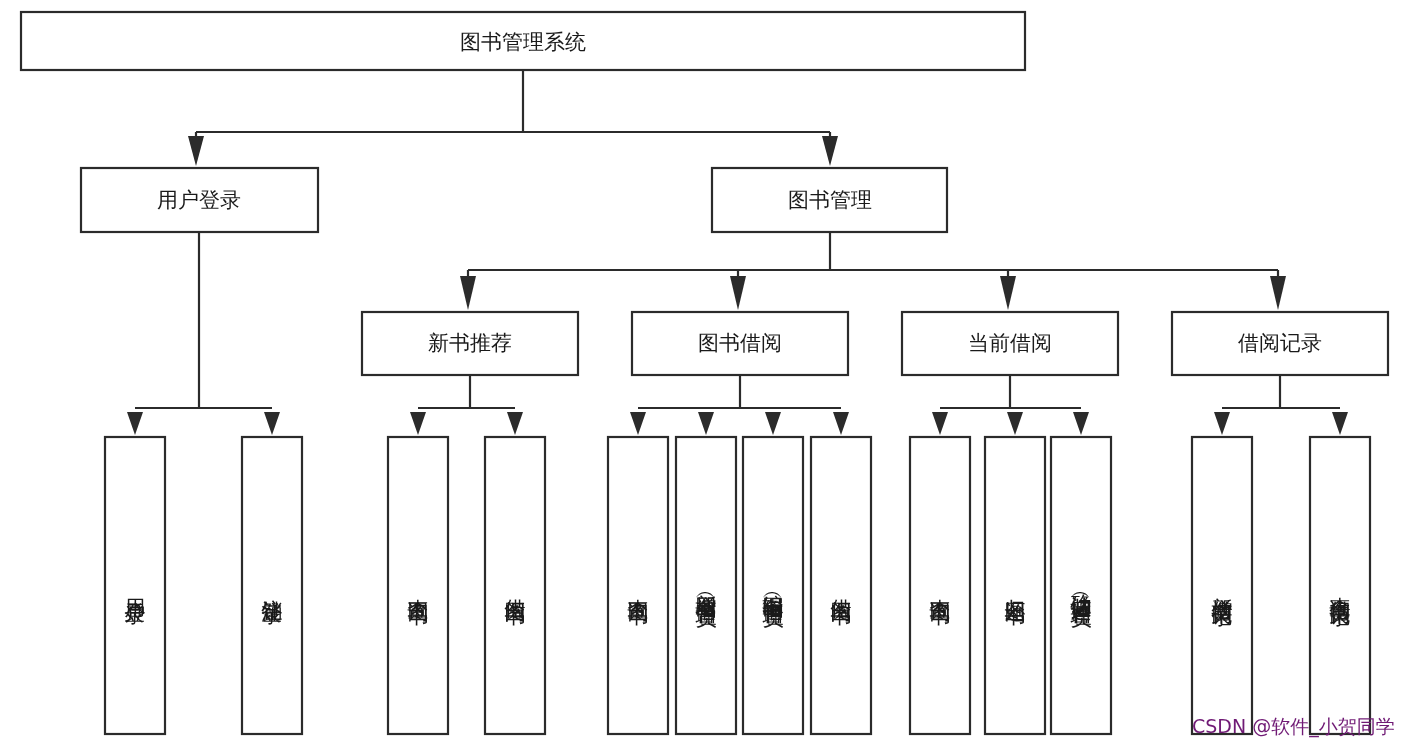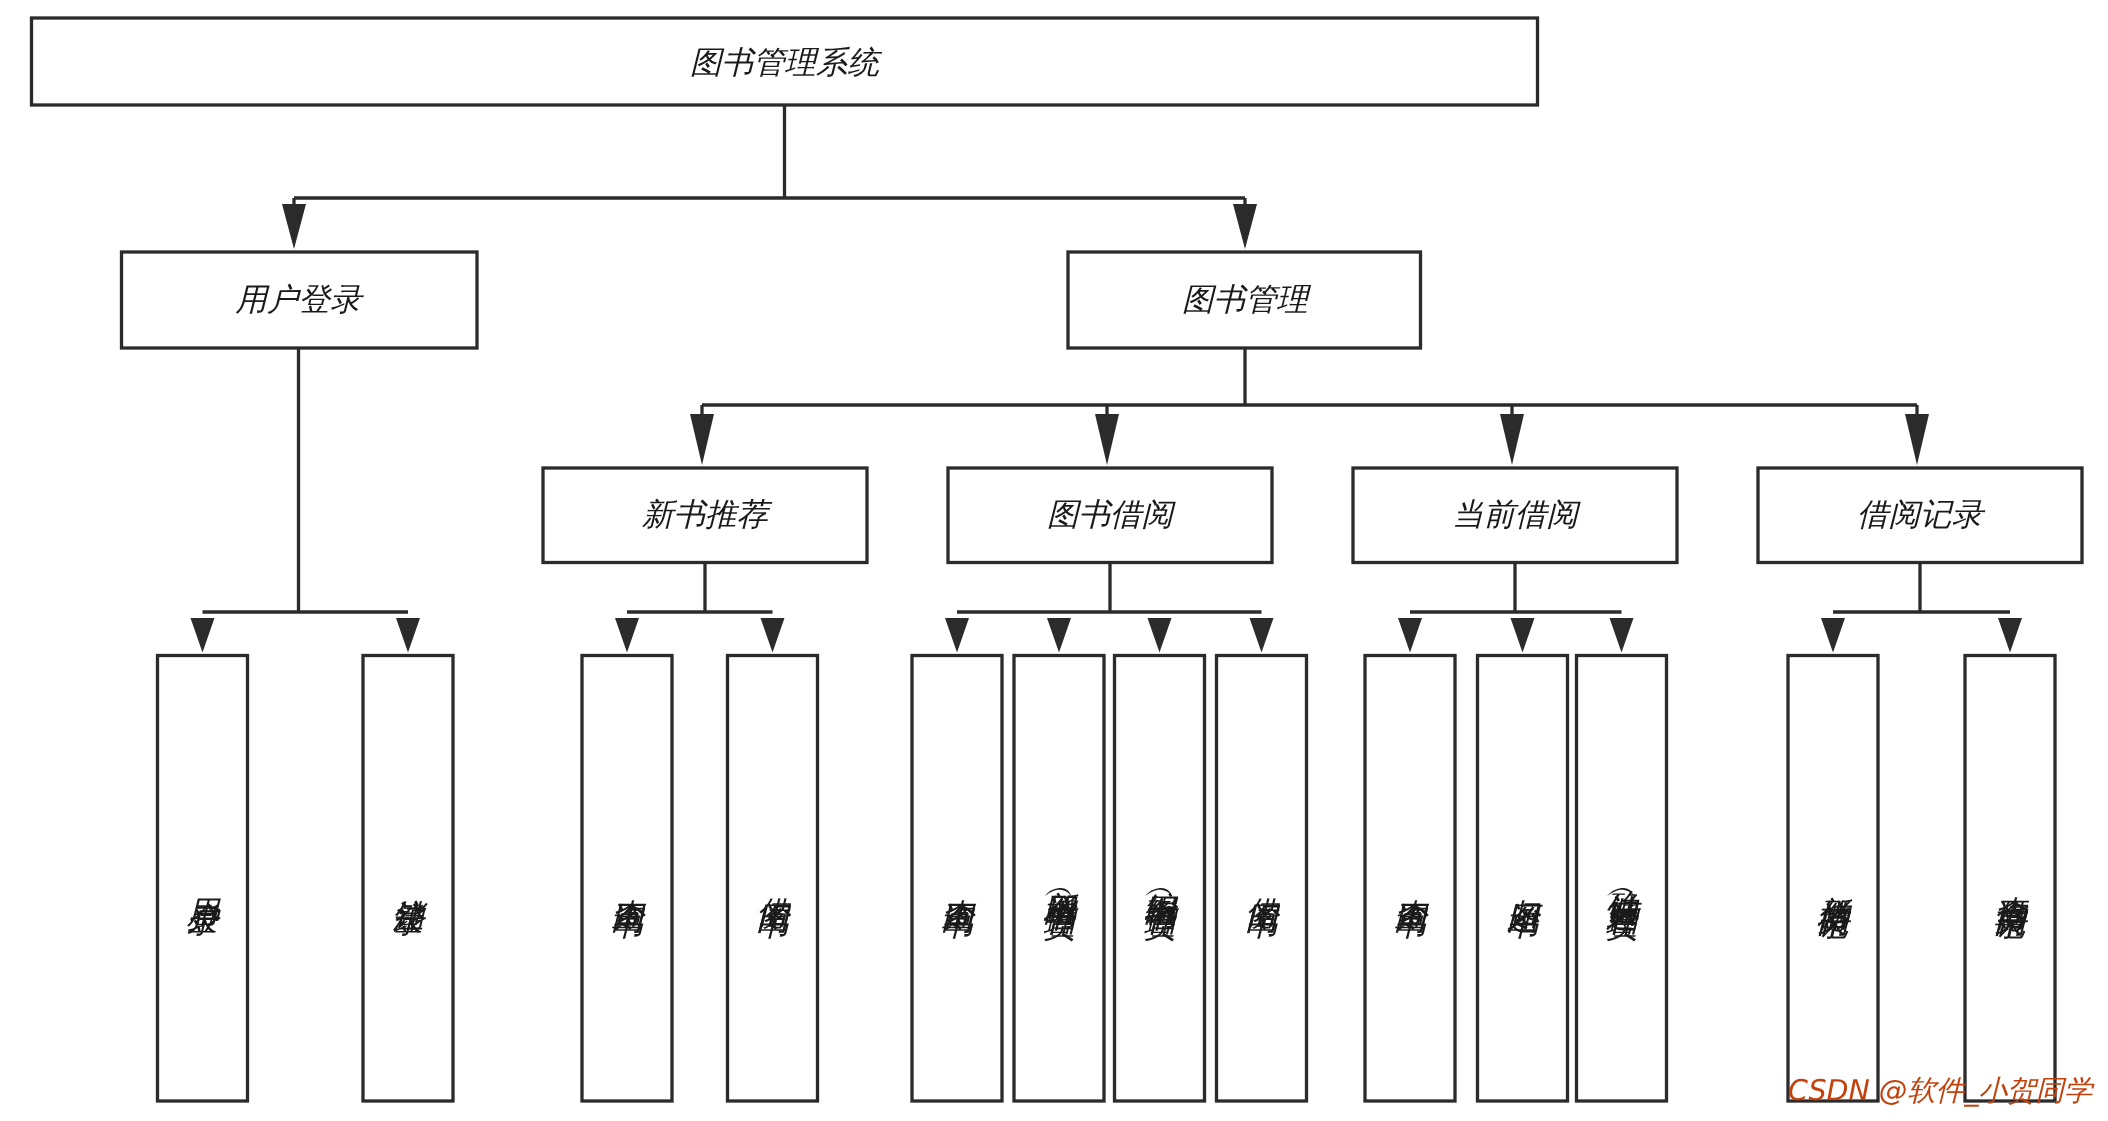--- a/index.html
+++ b/index.html
@@ -11,21 +11,20 @@
     width: 1405px;
     height: 747px;
     overflow: hidden;
     font-family: "DejaVu Sans", "Liberation Sans", sans-serif;
   }
   #diagram-root {
     position: relative;
     width: 1405px;
     height: 747px;
     background: #ffffff;
-    font-style: italic;
   }
   svg.diagram-canvas {
     position: absolute;
     top: 0;
     left: 0;
     width: 1405px;
     height: 747px;
   }
   .node-box {
     fill: #ffffff;
@@ -61,21 +60,21 @@
     display: flex;
     align-items: center;
     justify-content: center;
     white-space: nowrap;
     user-select: none;
   }
   .watermark {
     position: absolute;
     font-family: "DejaVu Sans", "Liberation Sans", sans-serif;
     font-size: 19px;
-    color: #c2410c;
+    color: #701a75;
     white-space: nowrap;
     user-select: none;
     text-align: right;
   }
 </style>
 </head>
 <body>
 
 <div id="diagram-root">
 

